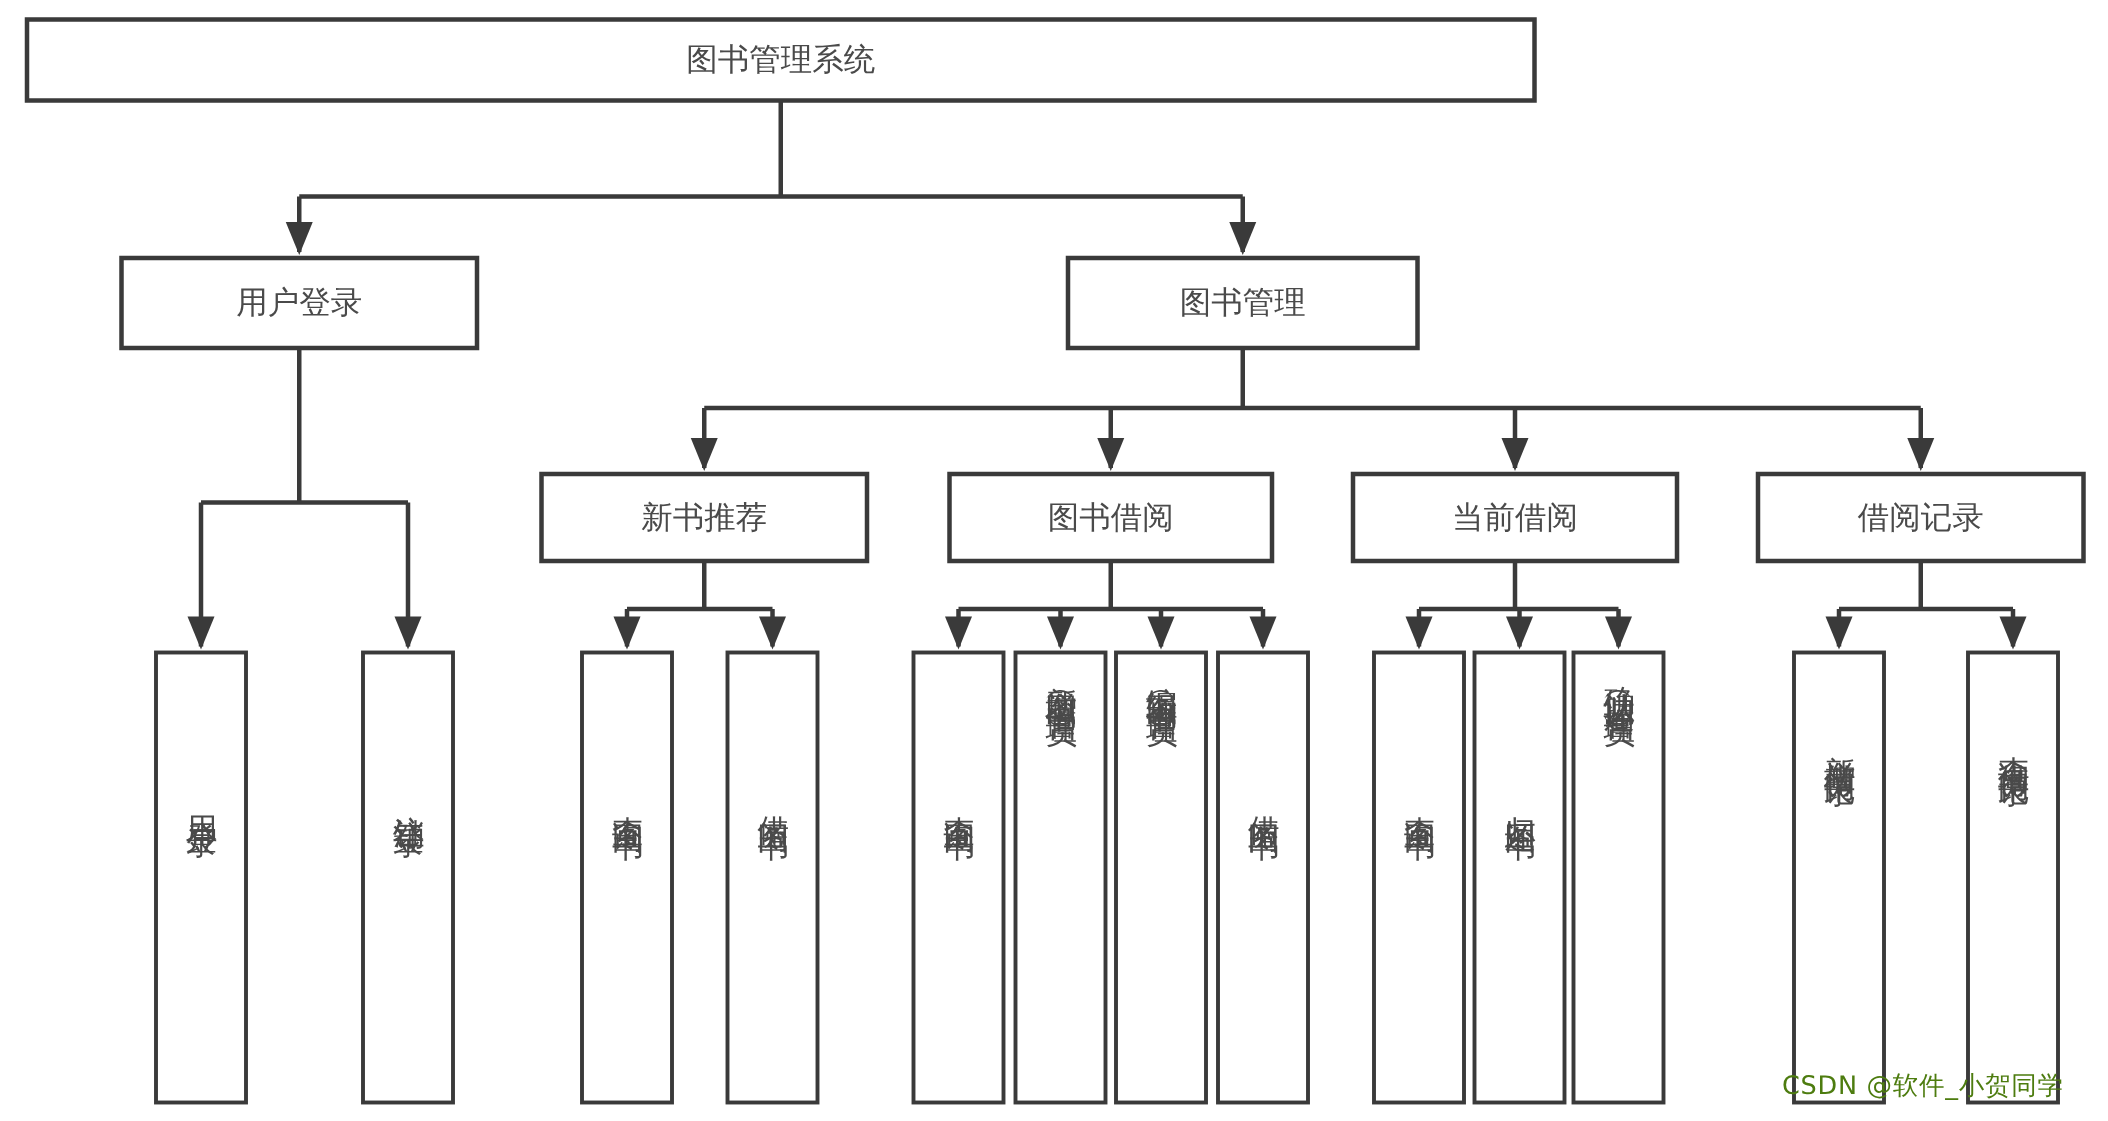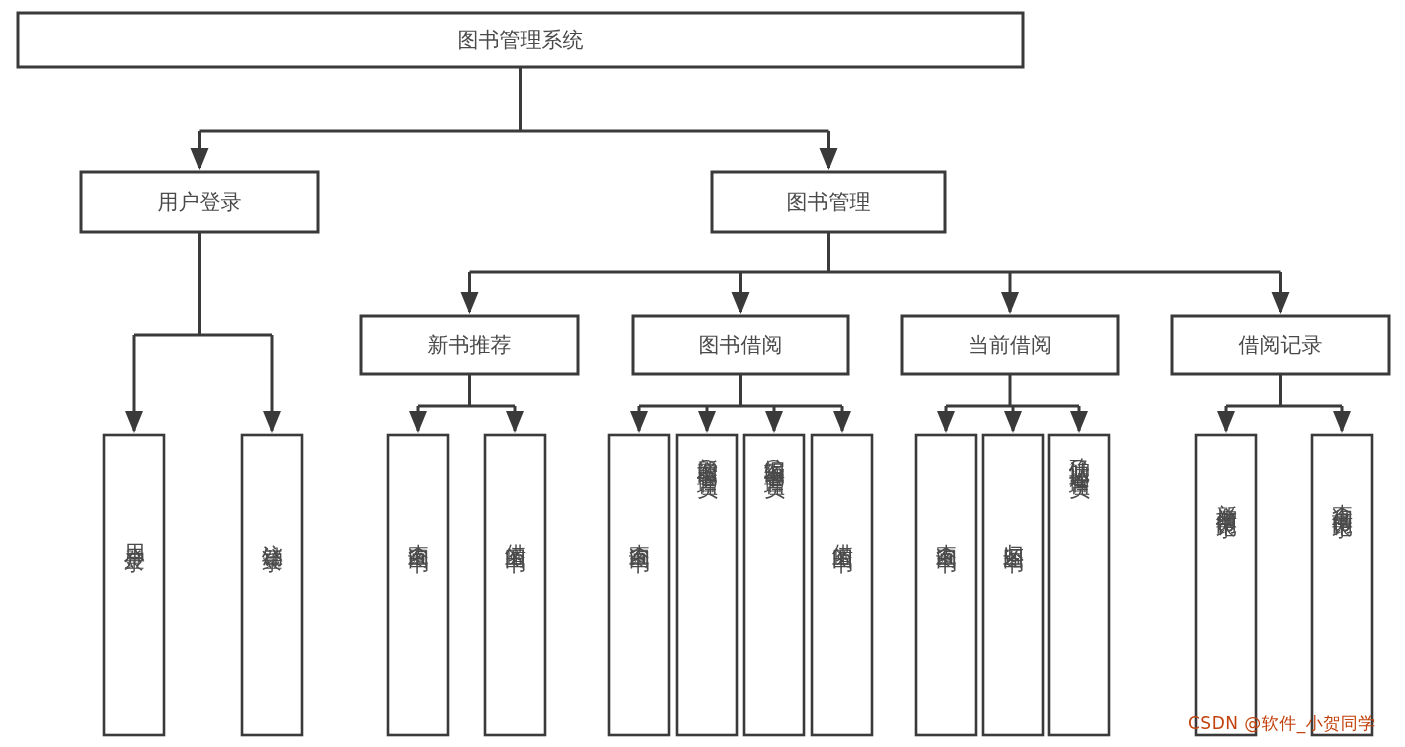--- a/index.html
+++ b/index.html
@@ -68,21 +68,21 @@
     color: #4a4a4a;
     letter-spacing: 3px;
     white-space: nowrap;
   }
   .watermark {
     position: absolute;
     left: 1188px;
     top: 712px;
     font-family: "DejaVu Sans", "Liberation Sans", sans-serif;
     font-size: 17px;
-    color: #c2410c;
+    color: #4d7c0f;
     white-space: nowrap;
     letter-spacing: 0.5px;
     text-align: center;
   }
 </style>
 </head>
 <body>
 
 <div id="diagram-root">
 

